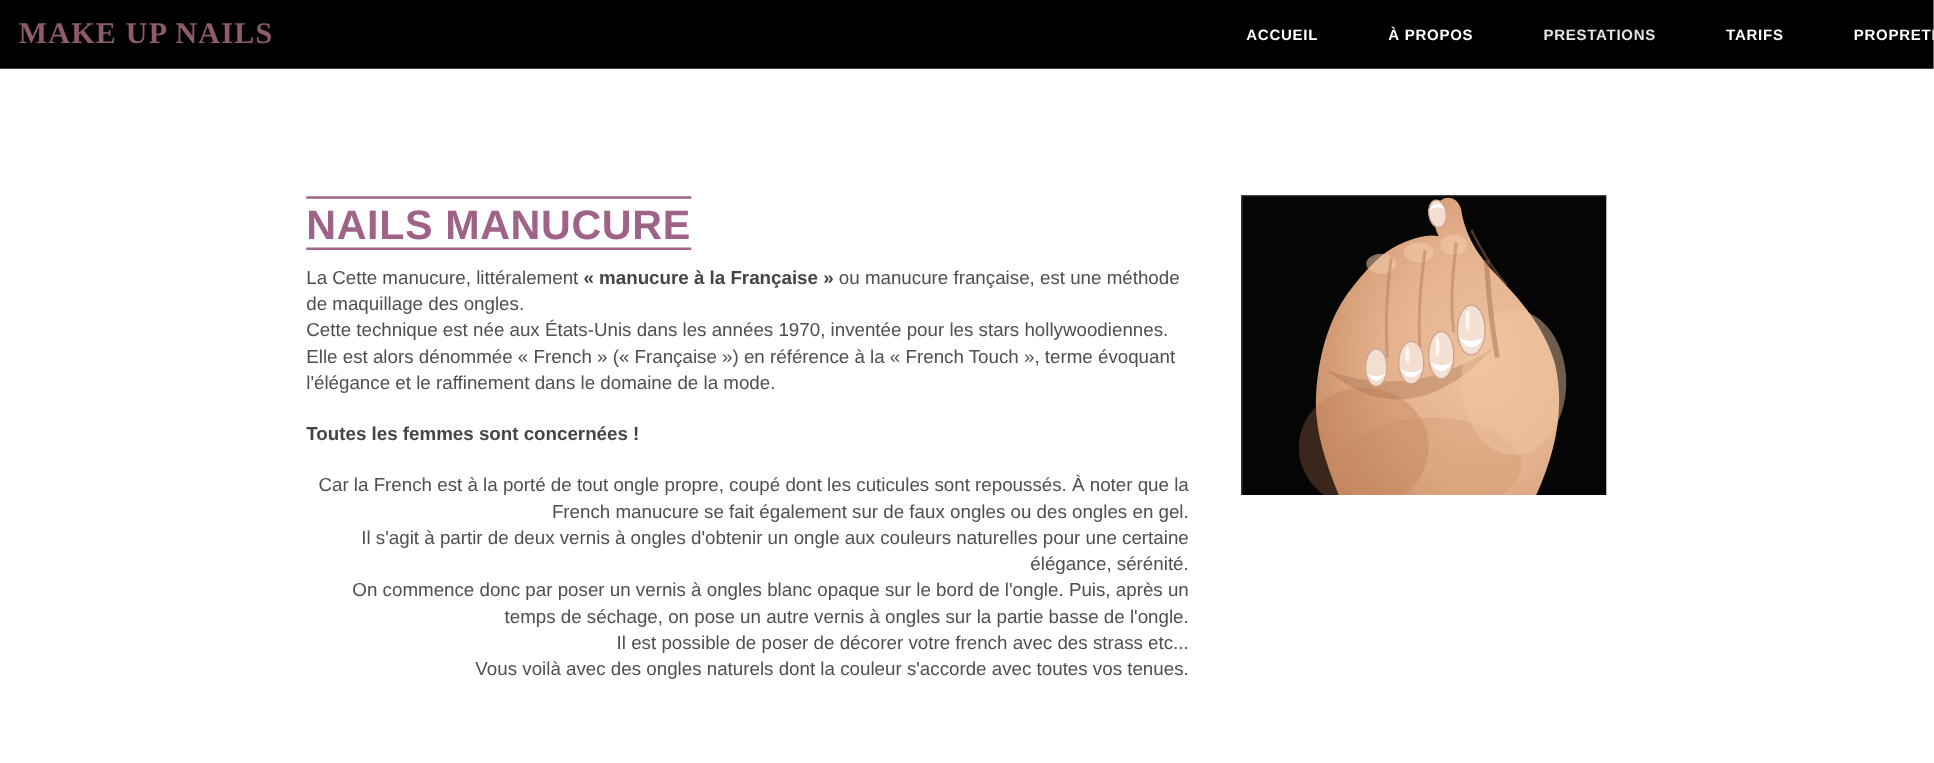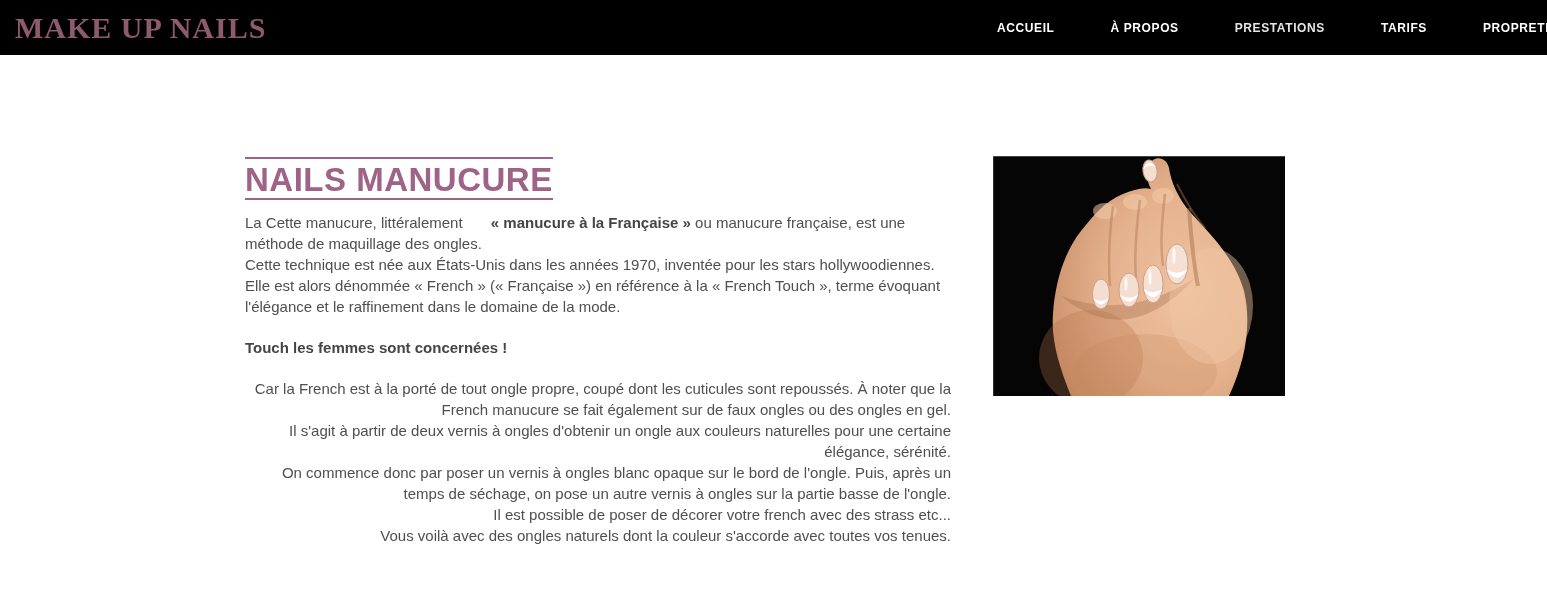--- a/index.html
+++ b/index.html
@@ -15,21 +15,21 @@
   .site-header {
     position: absolute; left: 0; top: 0;
     width: 1547px; height: 55px;
     background: #000000;
   }
   .logo {
     position: absolute; left: 15px; top: 50%;
     transform: translateY(-50%);
     font-family: "Liberation Serif", "DejaVu Serif", serif;
     font-weight: bold;
-    font-size: 30px;
+    font-size: 24px;
     letter-spacing: 1px;
     color: #8d5a6e;
     text-decoration: none;
     white-space: nowrap;
     cursor: pointer;
     text-align: right;
   }
   .main-nav {
     position: absolute; left: 968px; top: 0;
     height: 55px;
@@ -66,21 +66,21 @@
   }
   .article-body {
     position: absolute; left: 245px; top: 212px;
     width: 706px;
     font-size: 15px;
     line-height: 21px;
     color: #4f4f4f;
   }
   .article-body p { margin: 0 0 20px 0; }
   .pre-line { white-space: pre-line; text-align: right; }
-  .bold-inline, .subheading { font-weight: bold; color: #454545; margin-left: 24px; }
+  .bold-inline, .subheading { font-weight: bold; color: #454545; }
 
   
   .photo-frame {
     position: absolute; left: 993px; top: 156px;
     width: 292px; height: 240px;
     background: #050505;
   }
   .photo-frame svg { display: block; width: 292px; height: 240px; }
 </style>
 </head>
@@ -101,21 +101,21 @@
 
 <main>
 
   <a class="page-title">NAILS MANUCURE</a>
 
   <div class="article-body">
     <p>
       <span>La Cette manucure, littéralement </span><strong class="bold-inline">« manucure à la Française »</strong><span> ou manucure française, est une méthode de maquillage des ongles.</span><br>
       <span>Cette technique est née aux États-Unis dans les années 1970, inventée pour les stars hollywoodiennes. Elle est alors dénommée « French » (« Française ») en référence à la « French Touch », terme évoquant l'élégance et le raffinement dans le domaine de la mode.</span>
     </p>
-    <p class="subheading">Touch les femmes sont concernées !</p>
+    <p class="subheading">Toutes les femmes sont concernées !</p>
     <p class="pre-line">Car la French est à la porté de tout ongle propre, coupé dont les cuticules sont repoussés. À noter que la French manucure se fait également sur de faux ongles ou des ongles en gel.
 Il s'agit à partir de deux vernis à ongles d'obtenir un ongle aux couleurs naturelles pour une certaine élégance, sérénité.
 On commence donc par poser un vernis à ongles blanc opaque sur le bord de l'ongle. Puis, après un temps de séchage, on pose un autre vernis à ongles sur la partie basse de l'ongle.
 Il est possible de poser de décorer votre french avec des strass etc...
 Vous voilà avec des ongles naturels dont la couleur s'accorde avec toutes vos tenues.</p>
   </div>
 
   <div class="photo-frame" title="Main aux ongles french manucure sur fond noir">
     <svg viewBox="0 0 292 240" aria-hidden="true">
       <defs>

